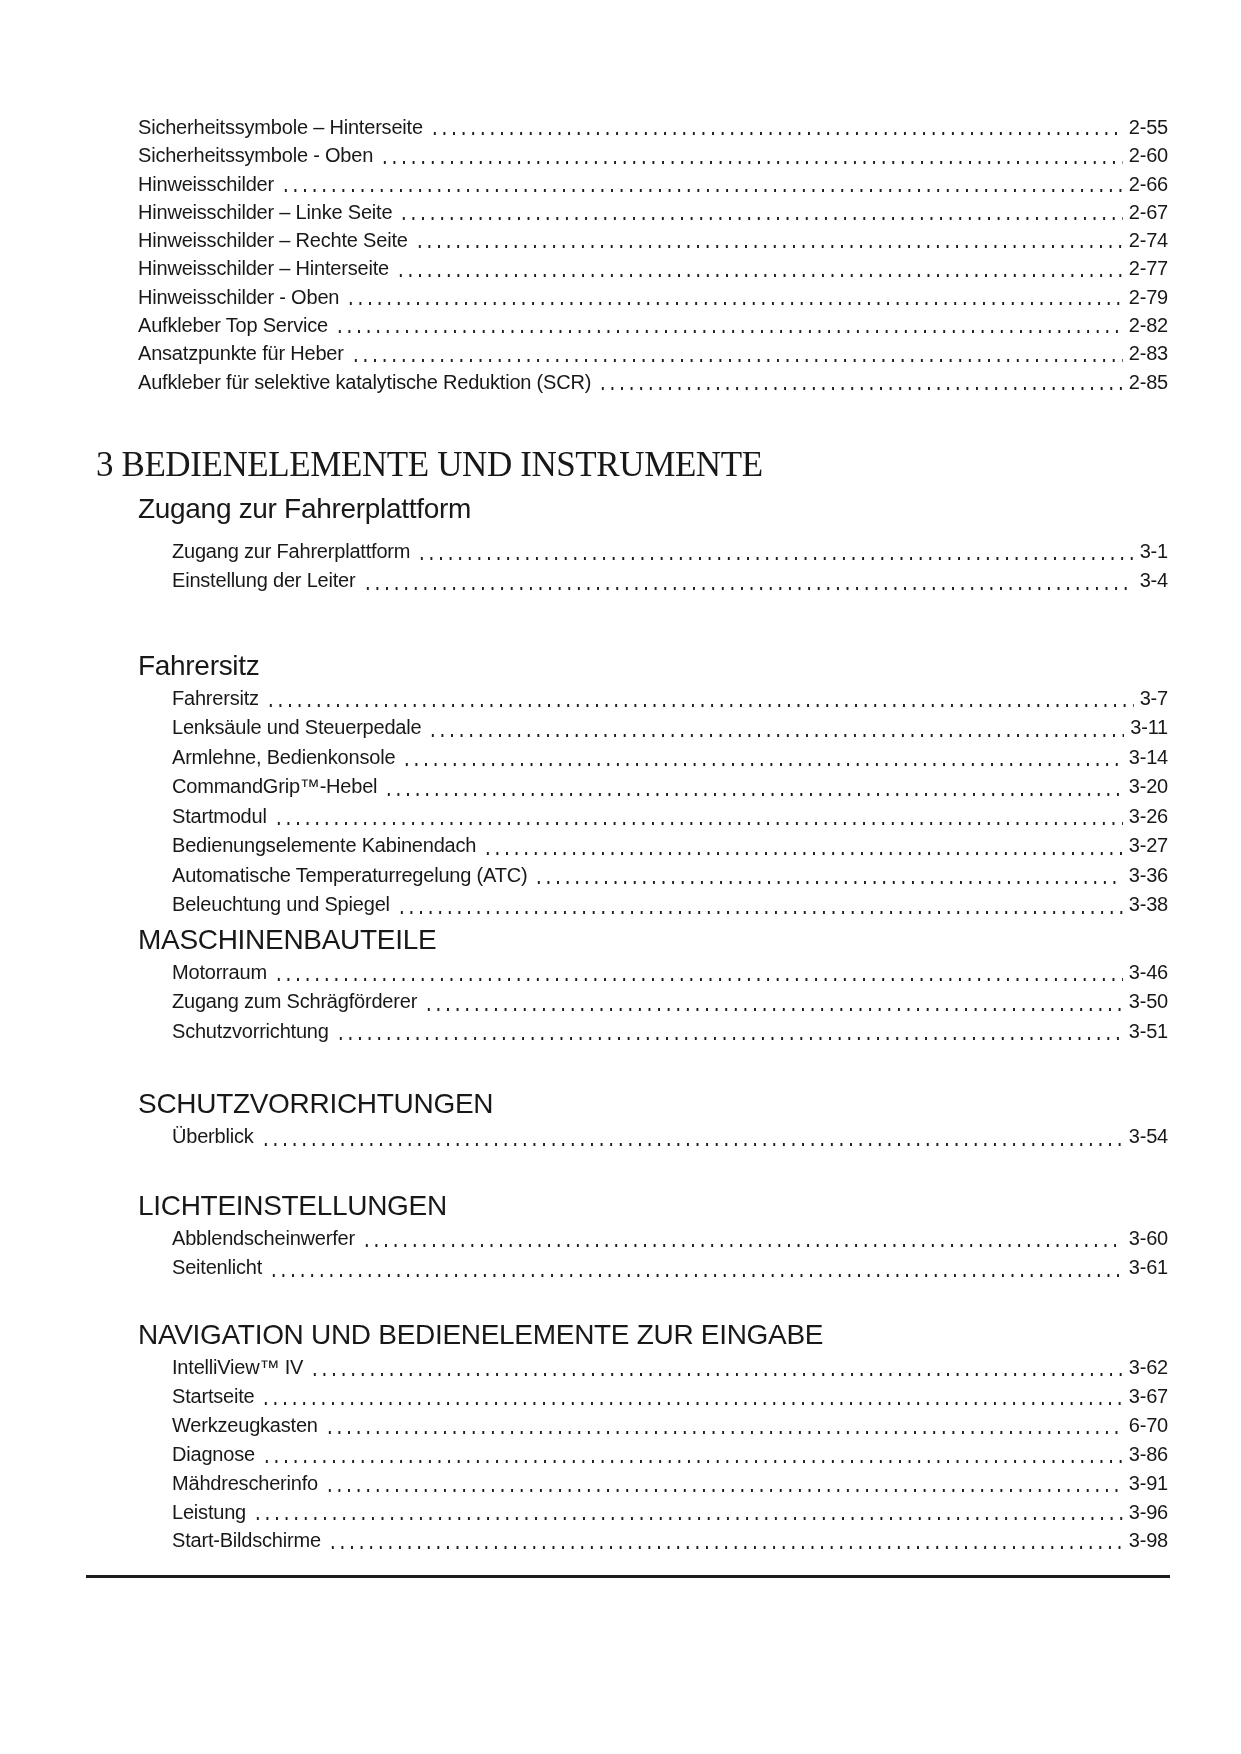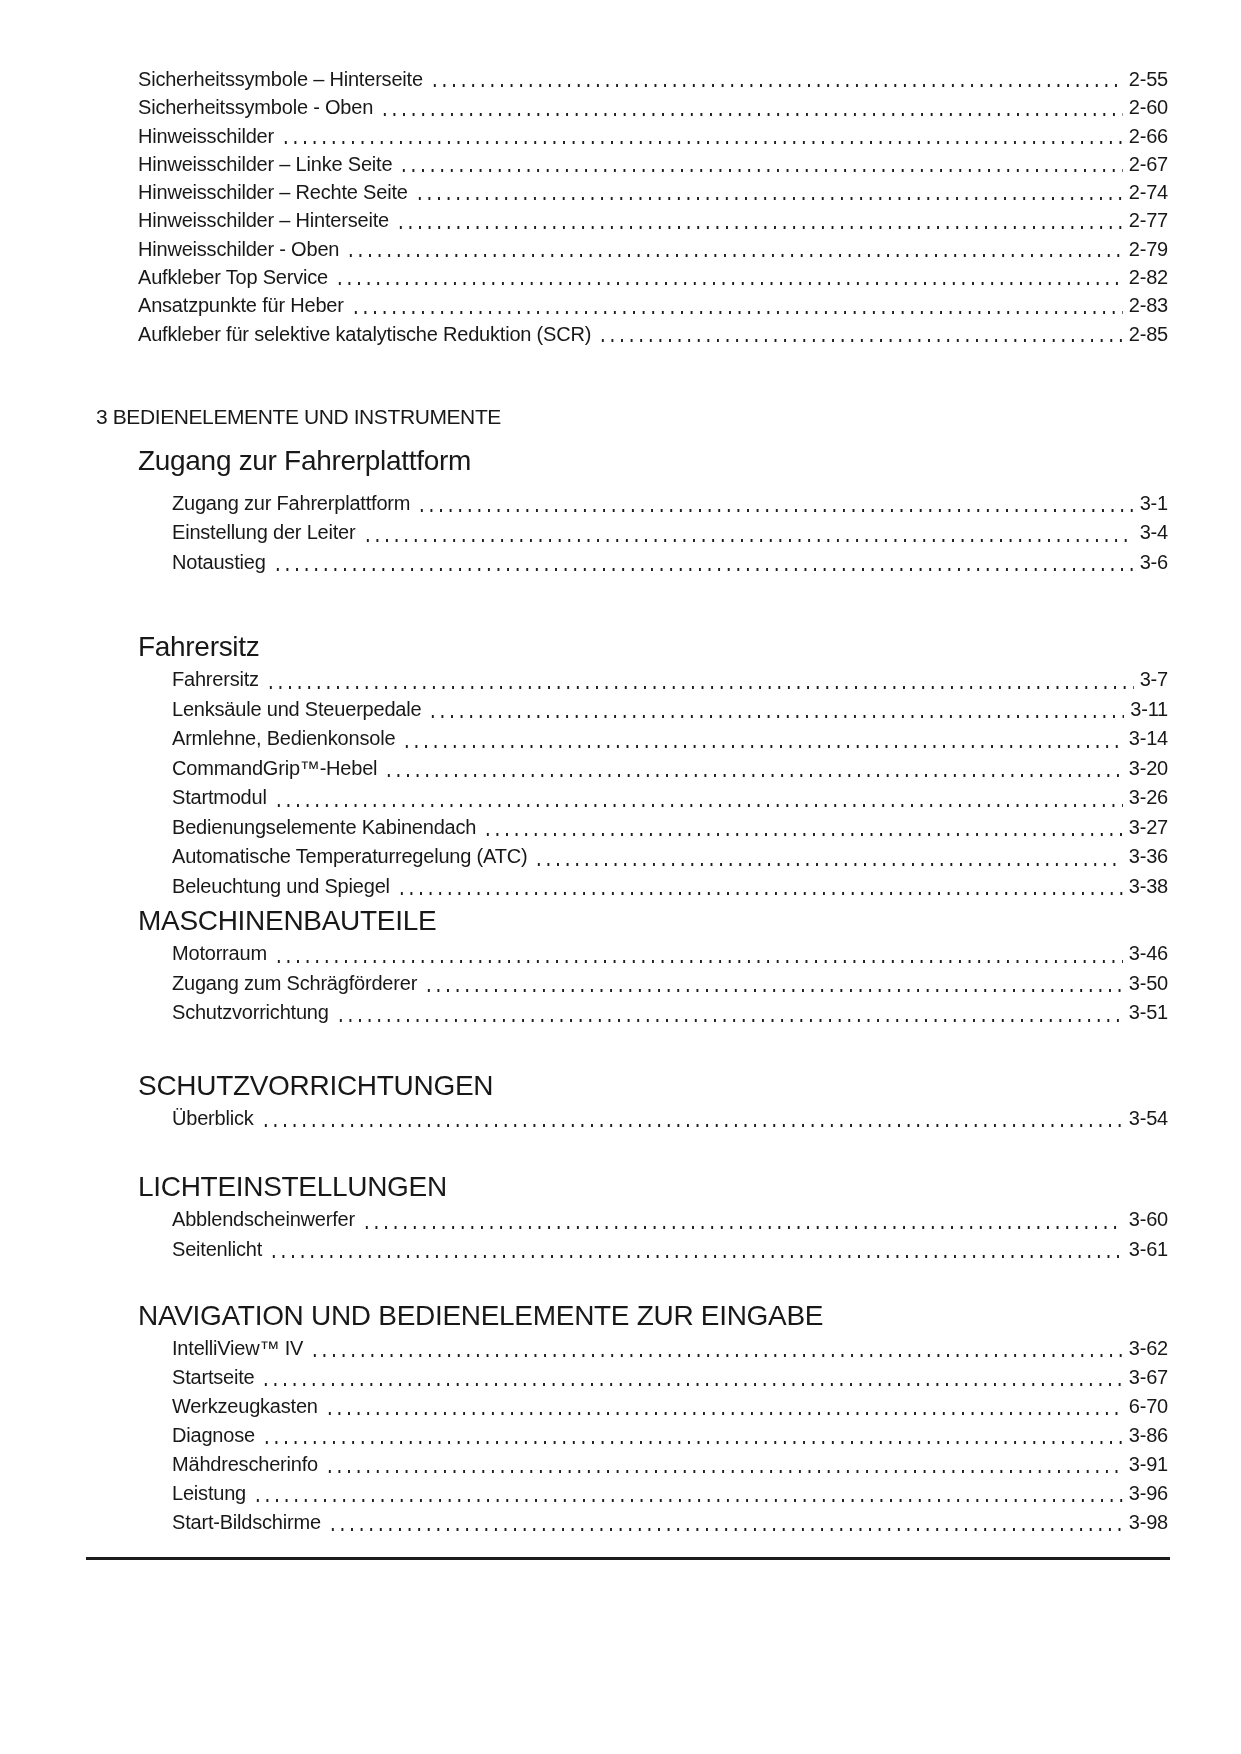--- a/index.html
+++ b/index.html
@@ -2,21 +2,21 @@
 <html><head>
 <meta charset="utf-8">
 <style>
   html, body { margin: 0; padding: 0; background: #ffffff; }
   body {
     width: 1241px; height: 1754px;
     font-family: "Liberation Sans", sans-serif;
     color: #181818;
     overflow: hidden;
   }
-  .page { padding-top: 65px; letter-spacing: -0.2px; }
+  .page { padding-top: 113px; letter-spacing: -0.2px; }
 
   
   .toc-row {
     display: flex;
     align-items: baseline;
     font-size: 20px;
     line-height: 28.3px;
     white-space: nowrap;
   }
   .toc-label { flex: 0 0 auto; }
@@ -27,24 +27,25 @@
     background-image: radial-gradient(circle, #1f1f1f 1.15px, transparent 1.4px);
     background-size: 9.6px 3px;
     background-repeat: repeat-x;
     background-position: left 0px bottom 6px;
   }
   .page-num { flex: 0 0 auto; }
 
   .top-block { margin: 0 73px 0 138px; }
 
   h1.chapter-heading {
-    font-size: 21px; font-weight: 400;
+    font-size: 35px; font-weight: 400;
     line-height: 40px;
     margin: 49px 73px 0 96px;
     letter-spacing: -0.4px;
+    font-family: Liberation Serif, serif;
   }
   h2.section-heading {
     font-size: 28px; font-weight: 400;
     line-height: 36px;
     margin: 0 73px 0 138px;
     letter-spacing: -0.3px;
   }
   .section .entries { margin: 0 73px 0 172px; }
   .section .entries .toc-row { line-height: 29.5px; }
 
@@ -130,25 +131,20 @@
       <div class="toc-row">
         <span class="toc-label">Zugang zur Fahrerplattform</span>
         <span class="dot-leader"></span>
         <span class="page-num">3-1</span>
       </div>
       <div class="toc-row">
         <span class="toc-label">Einstellung der Leiter</span>
         <span class="dot-leader"></span>
         <span class="page-num">3-4</span>
       </div>
-      <div class="toc-row">
-        <span class="toc-label">Notaustieg</span>
-        <span class="dot-leader"></span>
-        <span class="page-num">3-6</span>
-      </div>
     </div>
   </div>
 
   <div class="section sec-1">
     <h2 class="section-heading">Fahrersitz</h2>
     <div class="entries">
       <div class="toc-row">
         <span class="toc-label">Fahrersitz</span>
         <span class="dot-leader"></span>
         <span class="page-num">3-7</span>

